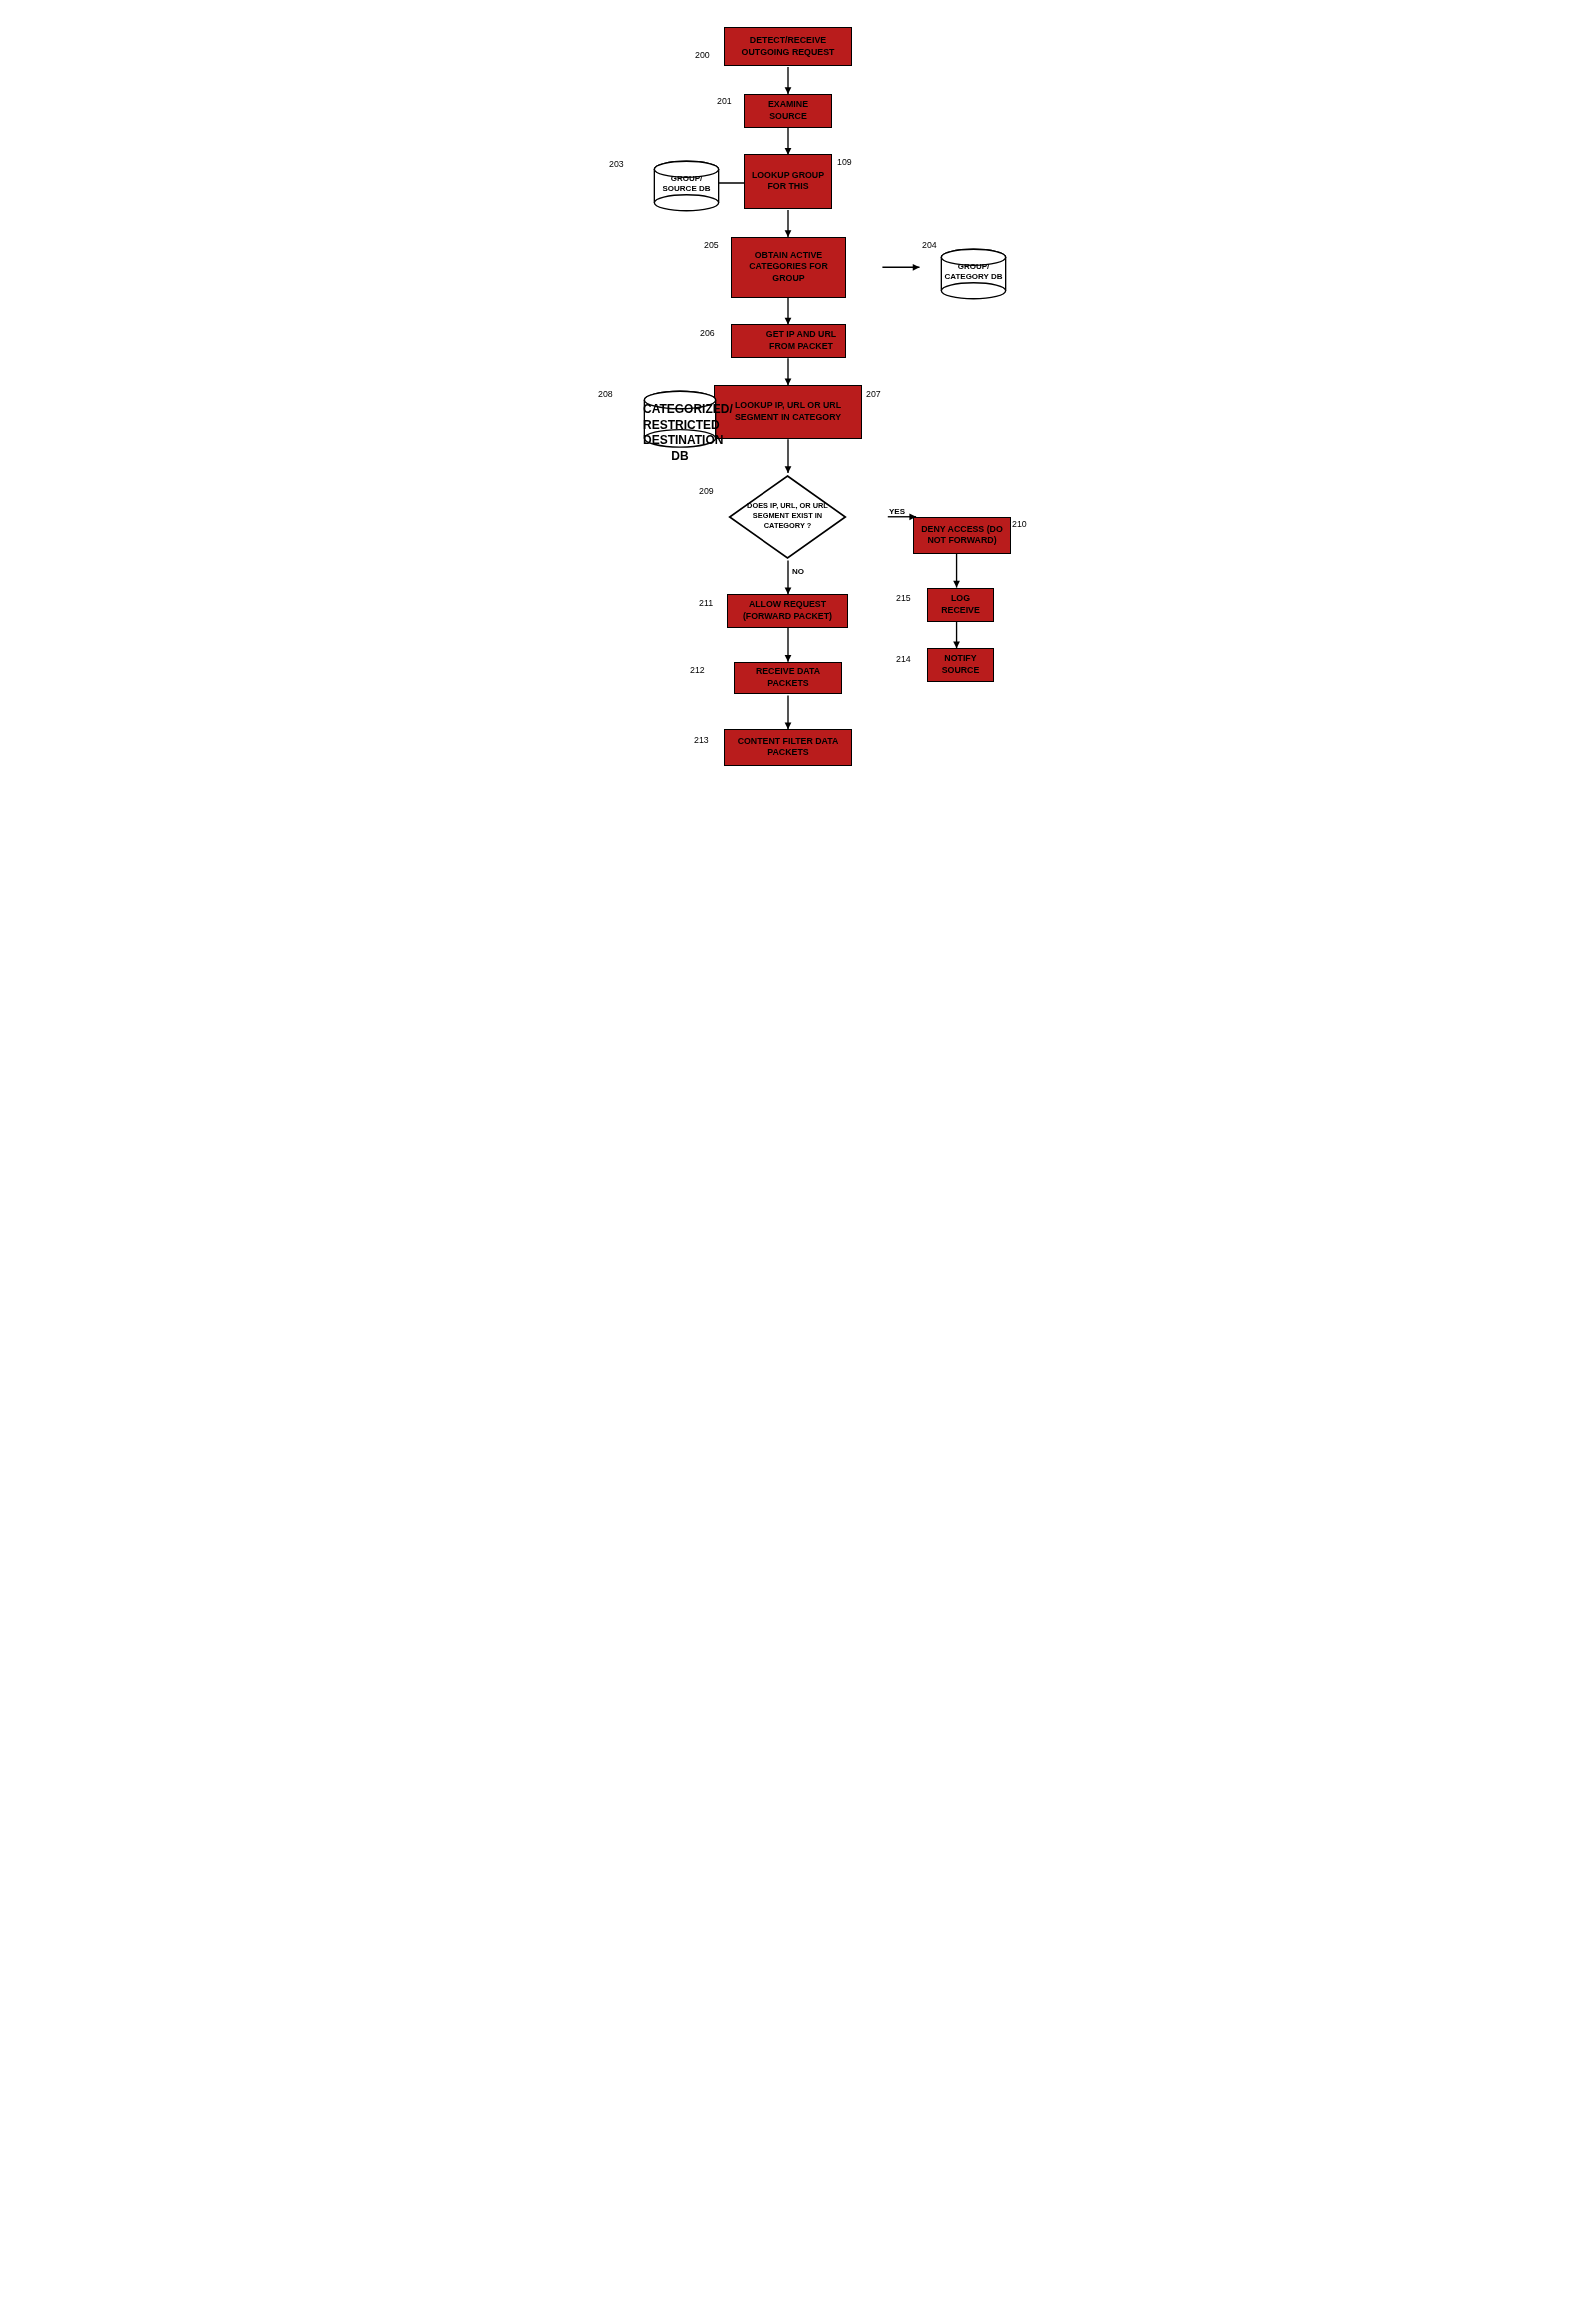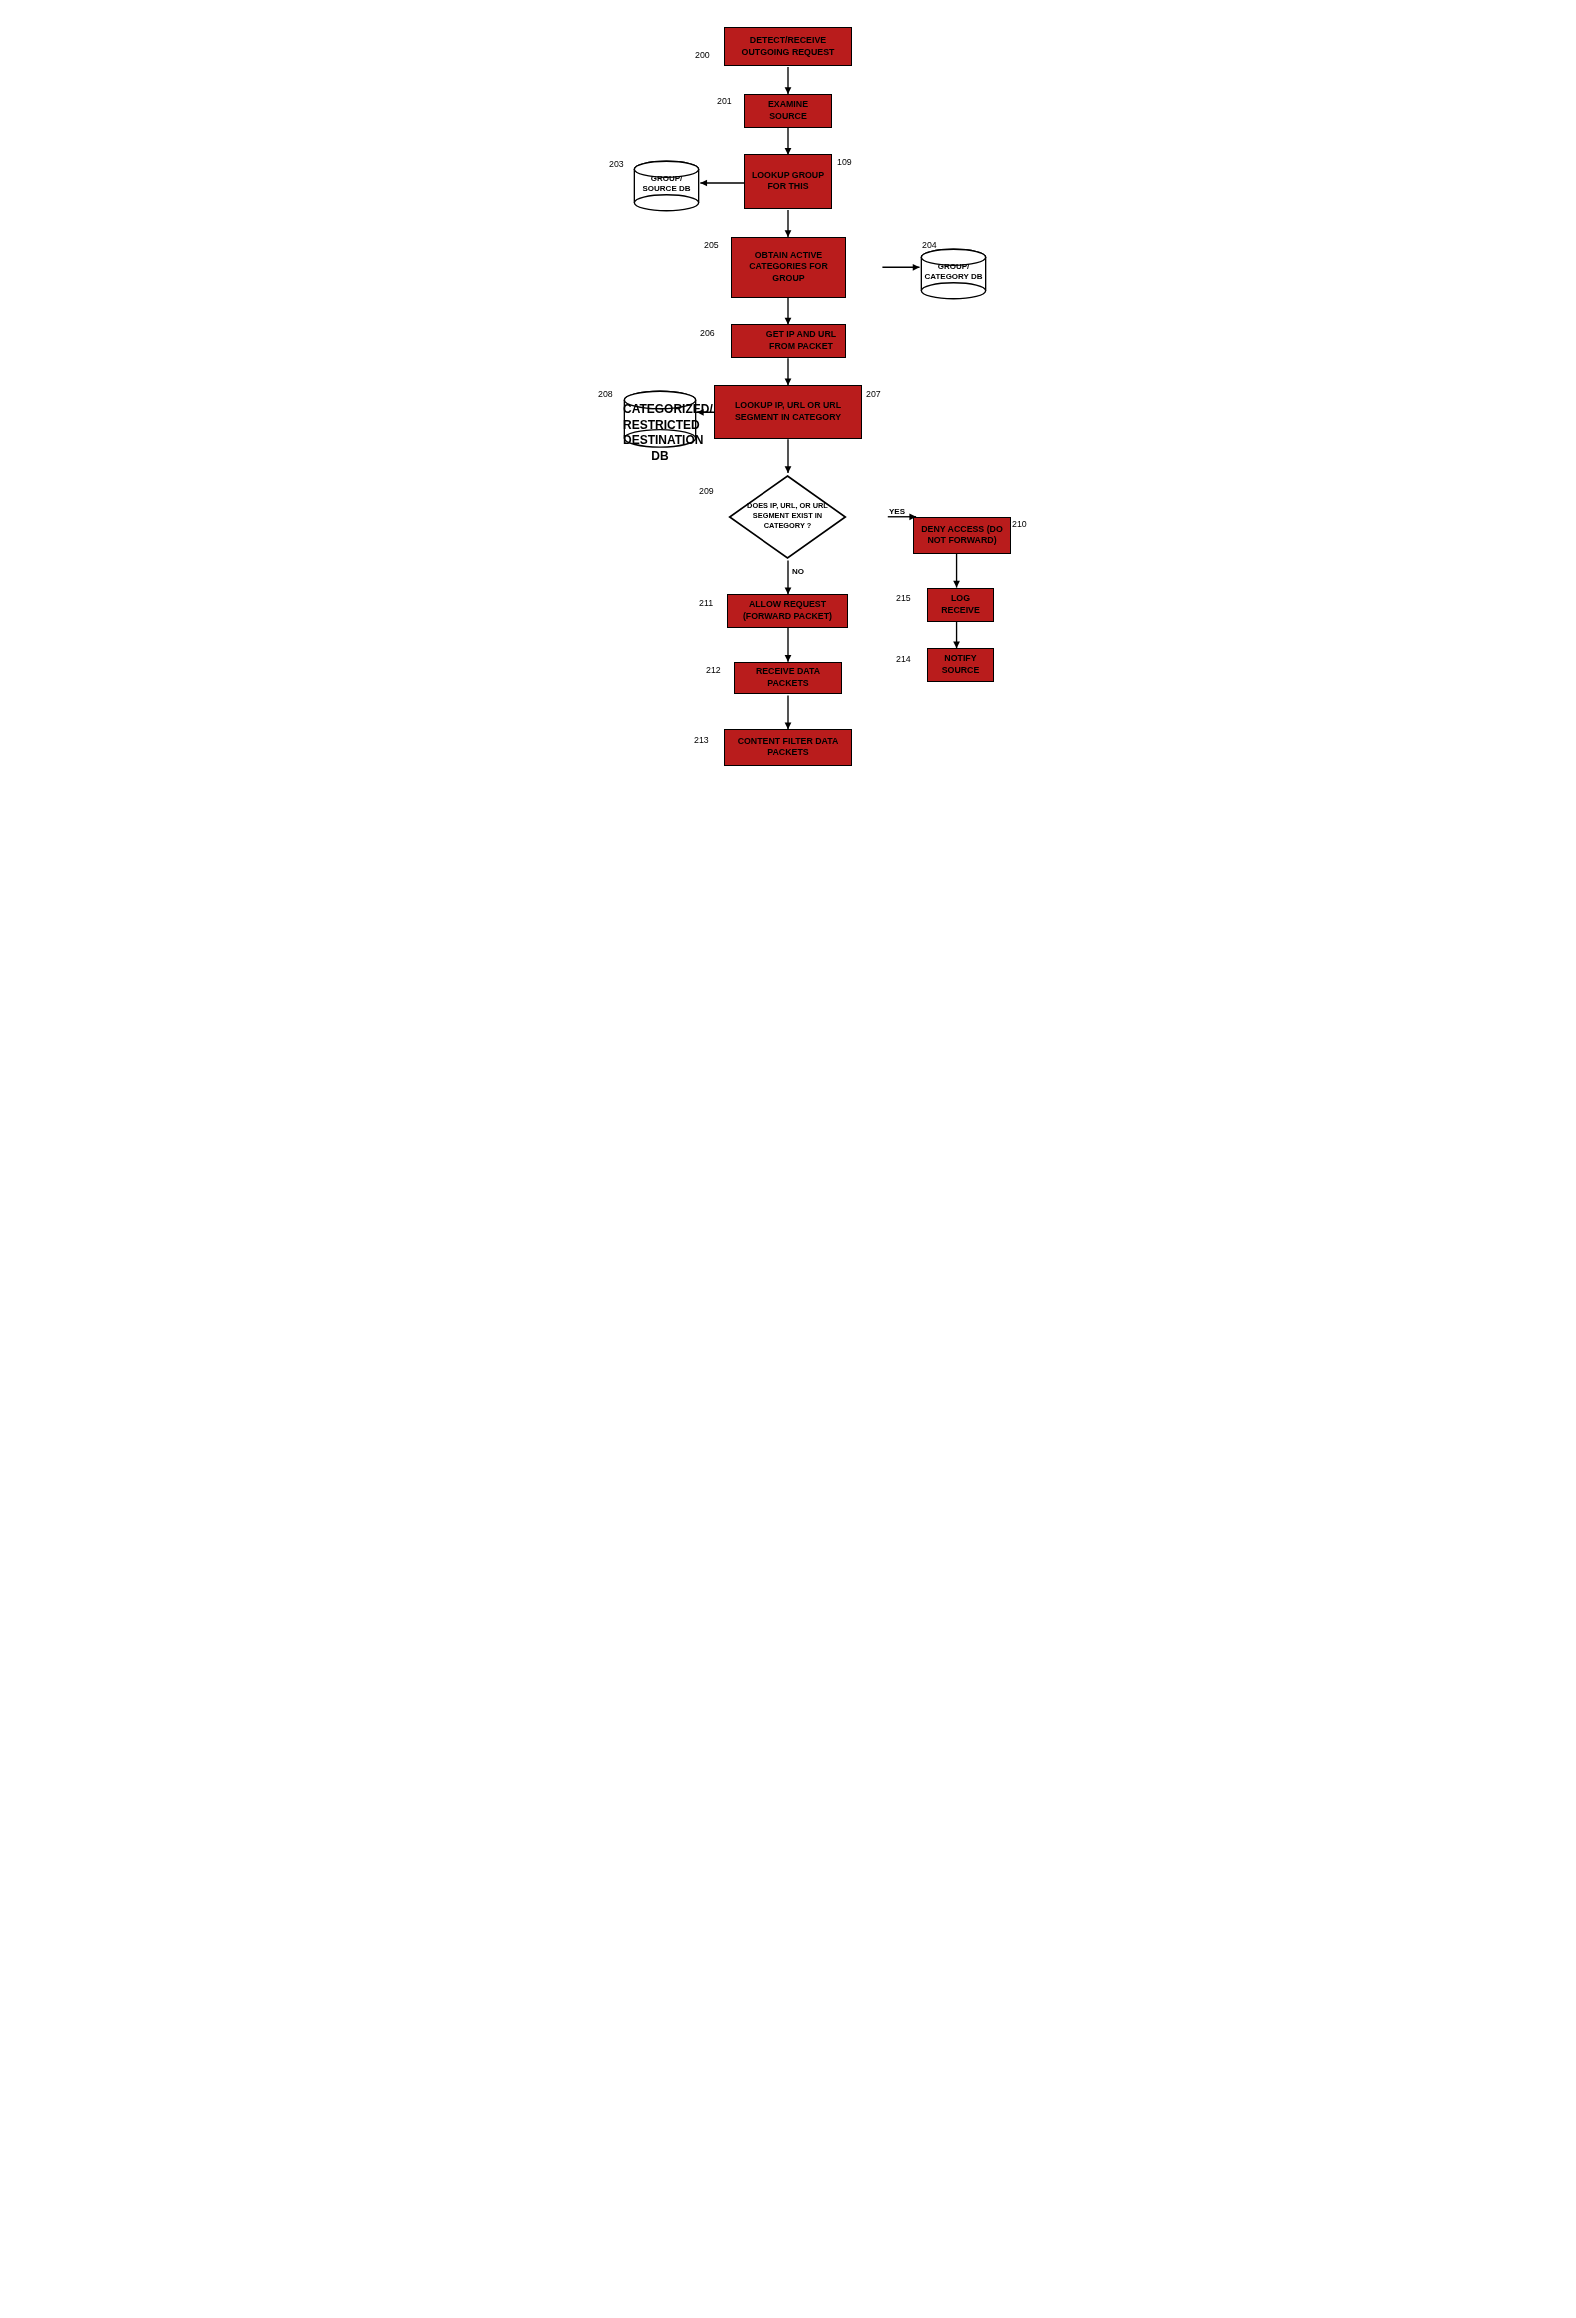--- a/index.html
+++ b/index.html
@@ -45,20 +45,21 @@
       font-weight: bold;
       line-height: 1.3;
       width: 81px;
     }
     .cylinder {
       position: absolute;
       display: flex;
       flex-direction: column;
       align-items: center;
       justify-content: center;
+      margin-left: 20px;
     }
     .cylinder svg {
       position: absolute;
       top: 0; left: 0;
     }
     .cylinder-text {
       position: relative;
       z-index: 1;
       text-align: center;
       font-size: 8px;
@@ -265,21 +266,21 @@
   <div class="box" style="left:175px; top:580px; width:121px; height:34px;">
     <span>ALLOW REQUEST
 (FORWARD PACKET)</span>
   </div>
   <span class="label" style="left:147px; top:584px;">211</span>
 
   <div class="box" style="left:182px; top:648px; width:108px; height:32px;">
     <span>RECEIVE DATA
 PACKETS</span>
   </div>
-  <span class="label" style="left:154px; top:651px;">212</span>
+  <span class="label" style="left:138px; top:651px;">212</span>
 
   <div class="box" style="left:172px; top:715px; width:128px; height:37px;">
     <span>CONTENT FILTER
 DATA PACKETS</span>
   </div>
   <span class="label" style="left:142px; top:721px;">213</span>
 
 </div>
 
 

